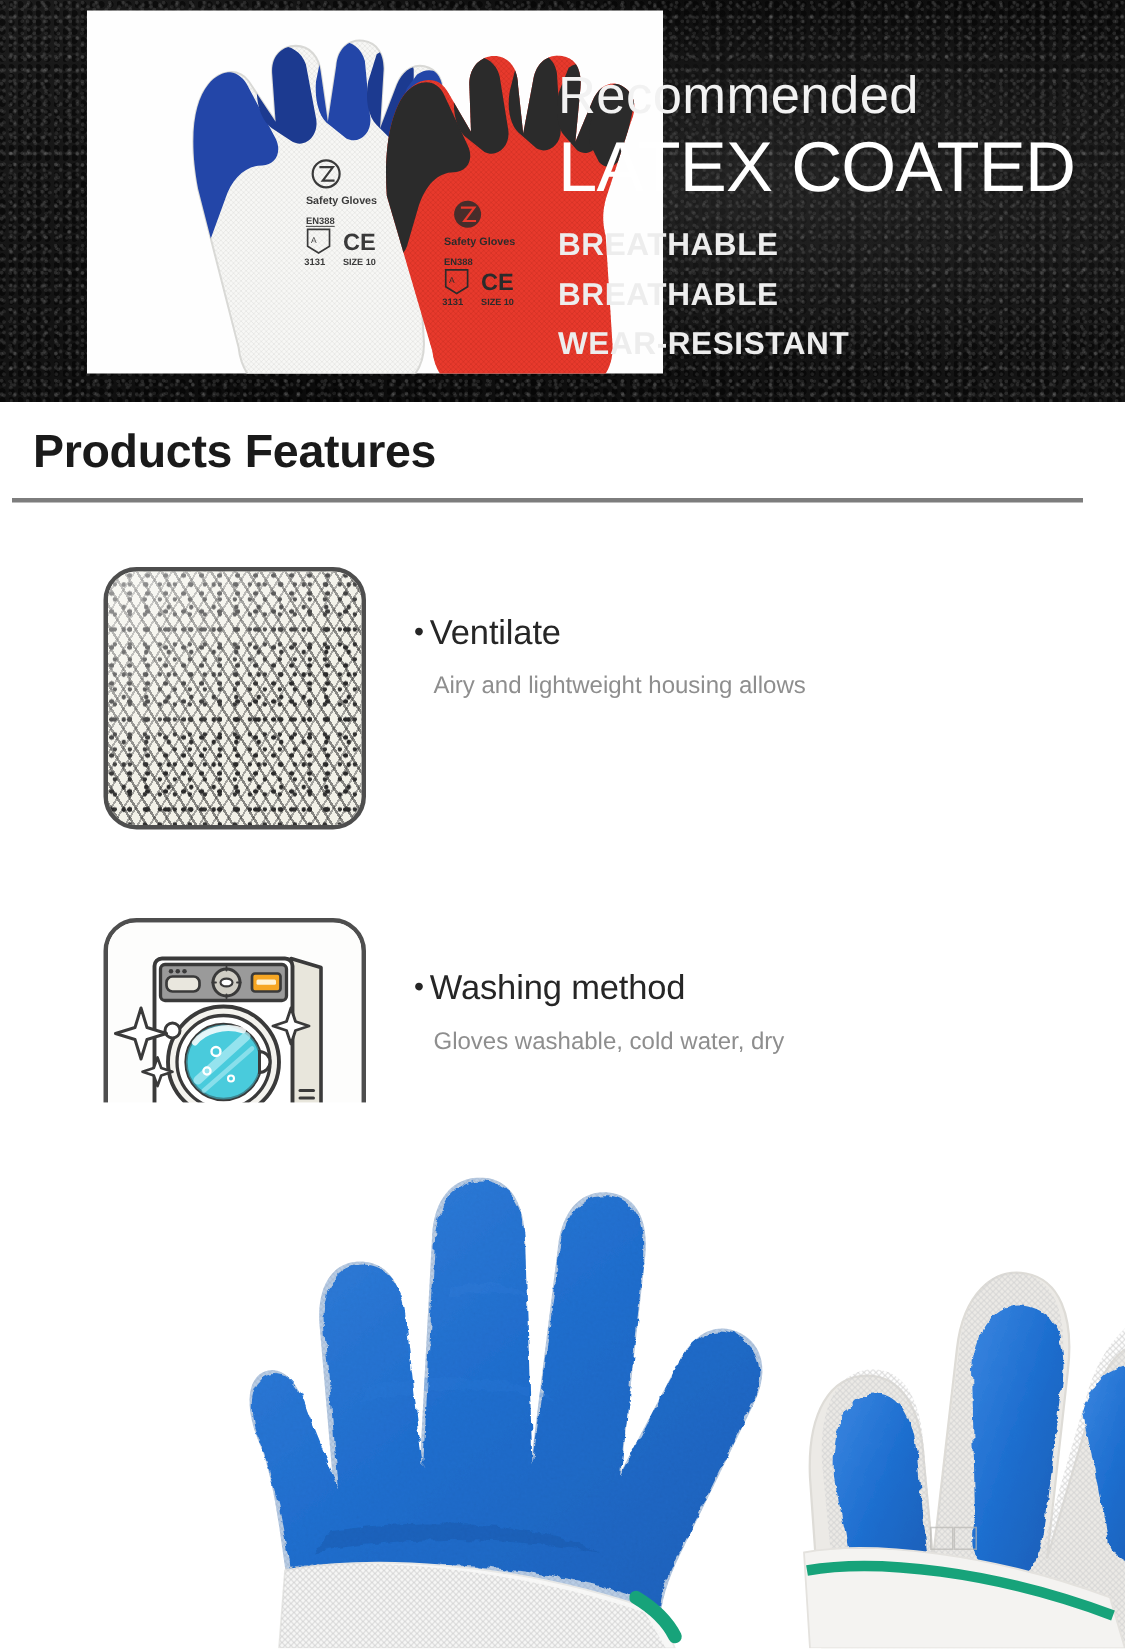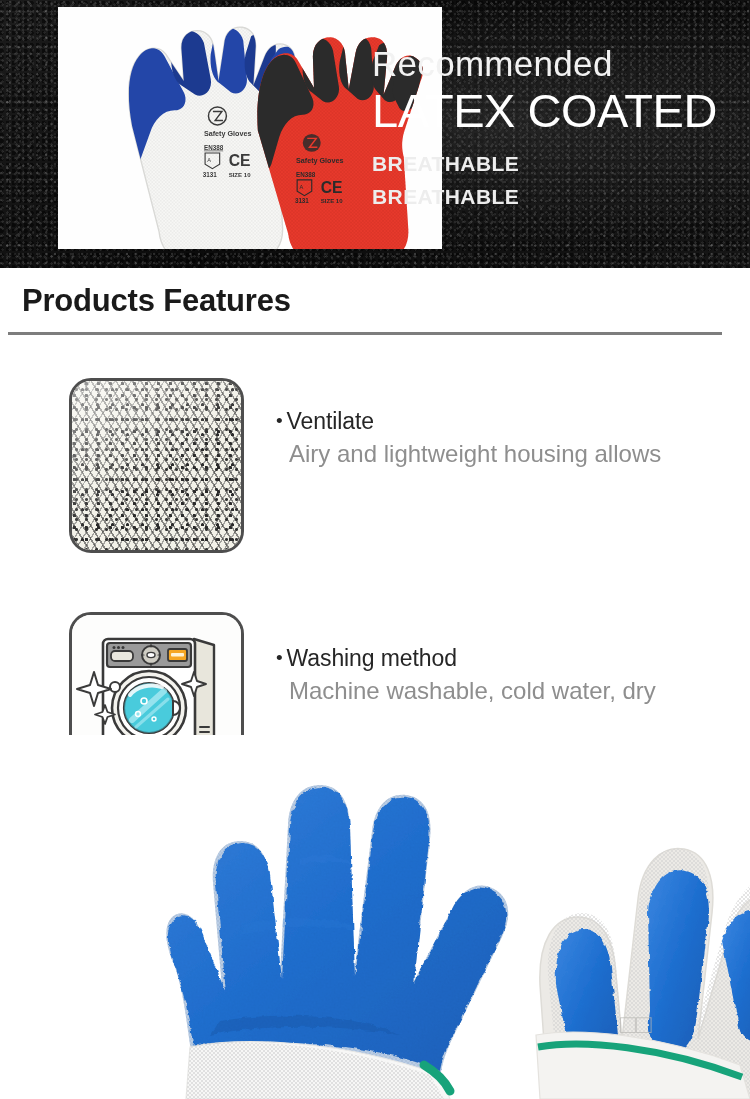--- a/index.html
+++ b/index.html
@@ -118,22 +118,22 @@
     background:linear-gradient(145deg, rgba(255,255,255,.55) 0%, rgba(255,255,255,0) 55%);
   }
 
   .feature-text { margin-left:32px; padding-top:30px; }
   .feature-title {
     font-size:23px; color:#262626; font-weight:400; letter-spacing:-.1px;
     line-height:1.2; white-space:nowrap;
   }
   .feature-title .dot { font-size:19px; vertical-align:2px; margin-right:4px; }
   .feature-desc {
-    font-size:24px; color:#8e8e8e; font-weight:400;
-    line-height:1.47; padding-left:13px;
+    font-size:16px; color:#8e8e8e; font-weight:400;
+    line-height:1.47; margin-top:10px; padding-left:13px;
   }
   .feature-2 .feature-text { padding-top:33px; }
 
   
   .hero-photo {
     position:absolute; left:0; top:735px; width:750px; height:364px;
     background:#ffffff; overflow:hidden;
   }
 </style>
 </head>
@@ -255,20 +255,21 @@
         </g>
       </g>
     </svg>
   </div>
 
   <div class="banner-text">
     <div class="bt-recommended">Recommended</div>
     <div class="bt-latex">LATEX COATED</div>
     <div class="bt-feature first">BREATHABLE</div>
     <div class="bt-feature">BREATHABLE</div>
+    <div class="bt-feature">WEAR-RESISTANT</div>
   </div>
 </div>
 
 <div class="section-title-wrap">
   <div class="section-title">Products Features</div>
   <div class="title-rule"></div>
 </div>
 
 <div class="feature feature-1">
   <div class="thumb">
@@ -348,21 +349,21 @@
       <path d="M22 57 L26 70 L39 74 L26 78 L22 91 L18 78 L5 74 L18 70 Z" fill="#ffffff" stroke="#3a3a3a" stroke-width="2" stroke-linejoin="round"></path>
       <path d="M33 90 L35.5 97 L43 99.5 L35.5 102 L33 109 L30.5 102 L23 99.5 L30.5 97 Z" fill="#ffffff" stroke="#3a3a3a" stroke-width="1.8" stroke-linejoin="round"></path>
       <path d="M122 57 L125 66 L134 69 L125 72 L122 81 L119 72 L110 69 L119 66 Z" fill="#ffffff" stroke="#3a3a3a" stroke-width="1.9" stroke-linejoin="round"></path>
     </svg>
   </div>
   <div class="feature-text">
     <div class="feature-title">
       <span class="dot">•</span><span>Washing method</span>
     </div>
     <div class="feature-desc">
-      <div>Machine washable, cold water, dry</div>
+      <div>Gloves washable, cold water, dry</div>
     </div>
   </div>
 </div>
 
 <div class="hero-photo">
   <svg viewBox="0 0 750 364" width="750" height="364" xmlns="http://www.w3.org/2000/svg">
     <defs>
       <filter id="crinkle" x="-5%" y="-5%" width="110%" height="110%">
         <feTurbulence type="fractalNoise" baseFrequency="0.12" numOctaves="4" seed="7" result="n"></feTurbulence>
         <feDisplacementMap in="SourceGraphic" in2="n" scale="5" xChannelSelector="R" yChannelSelector="G"></feDisplacementMap>

